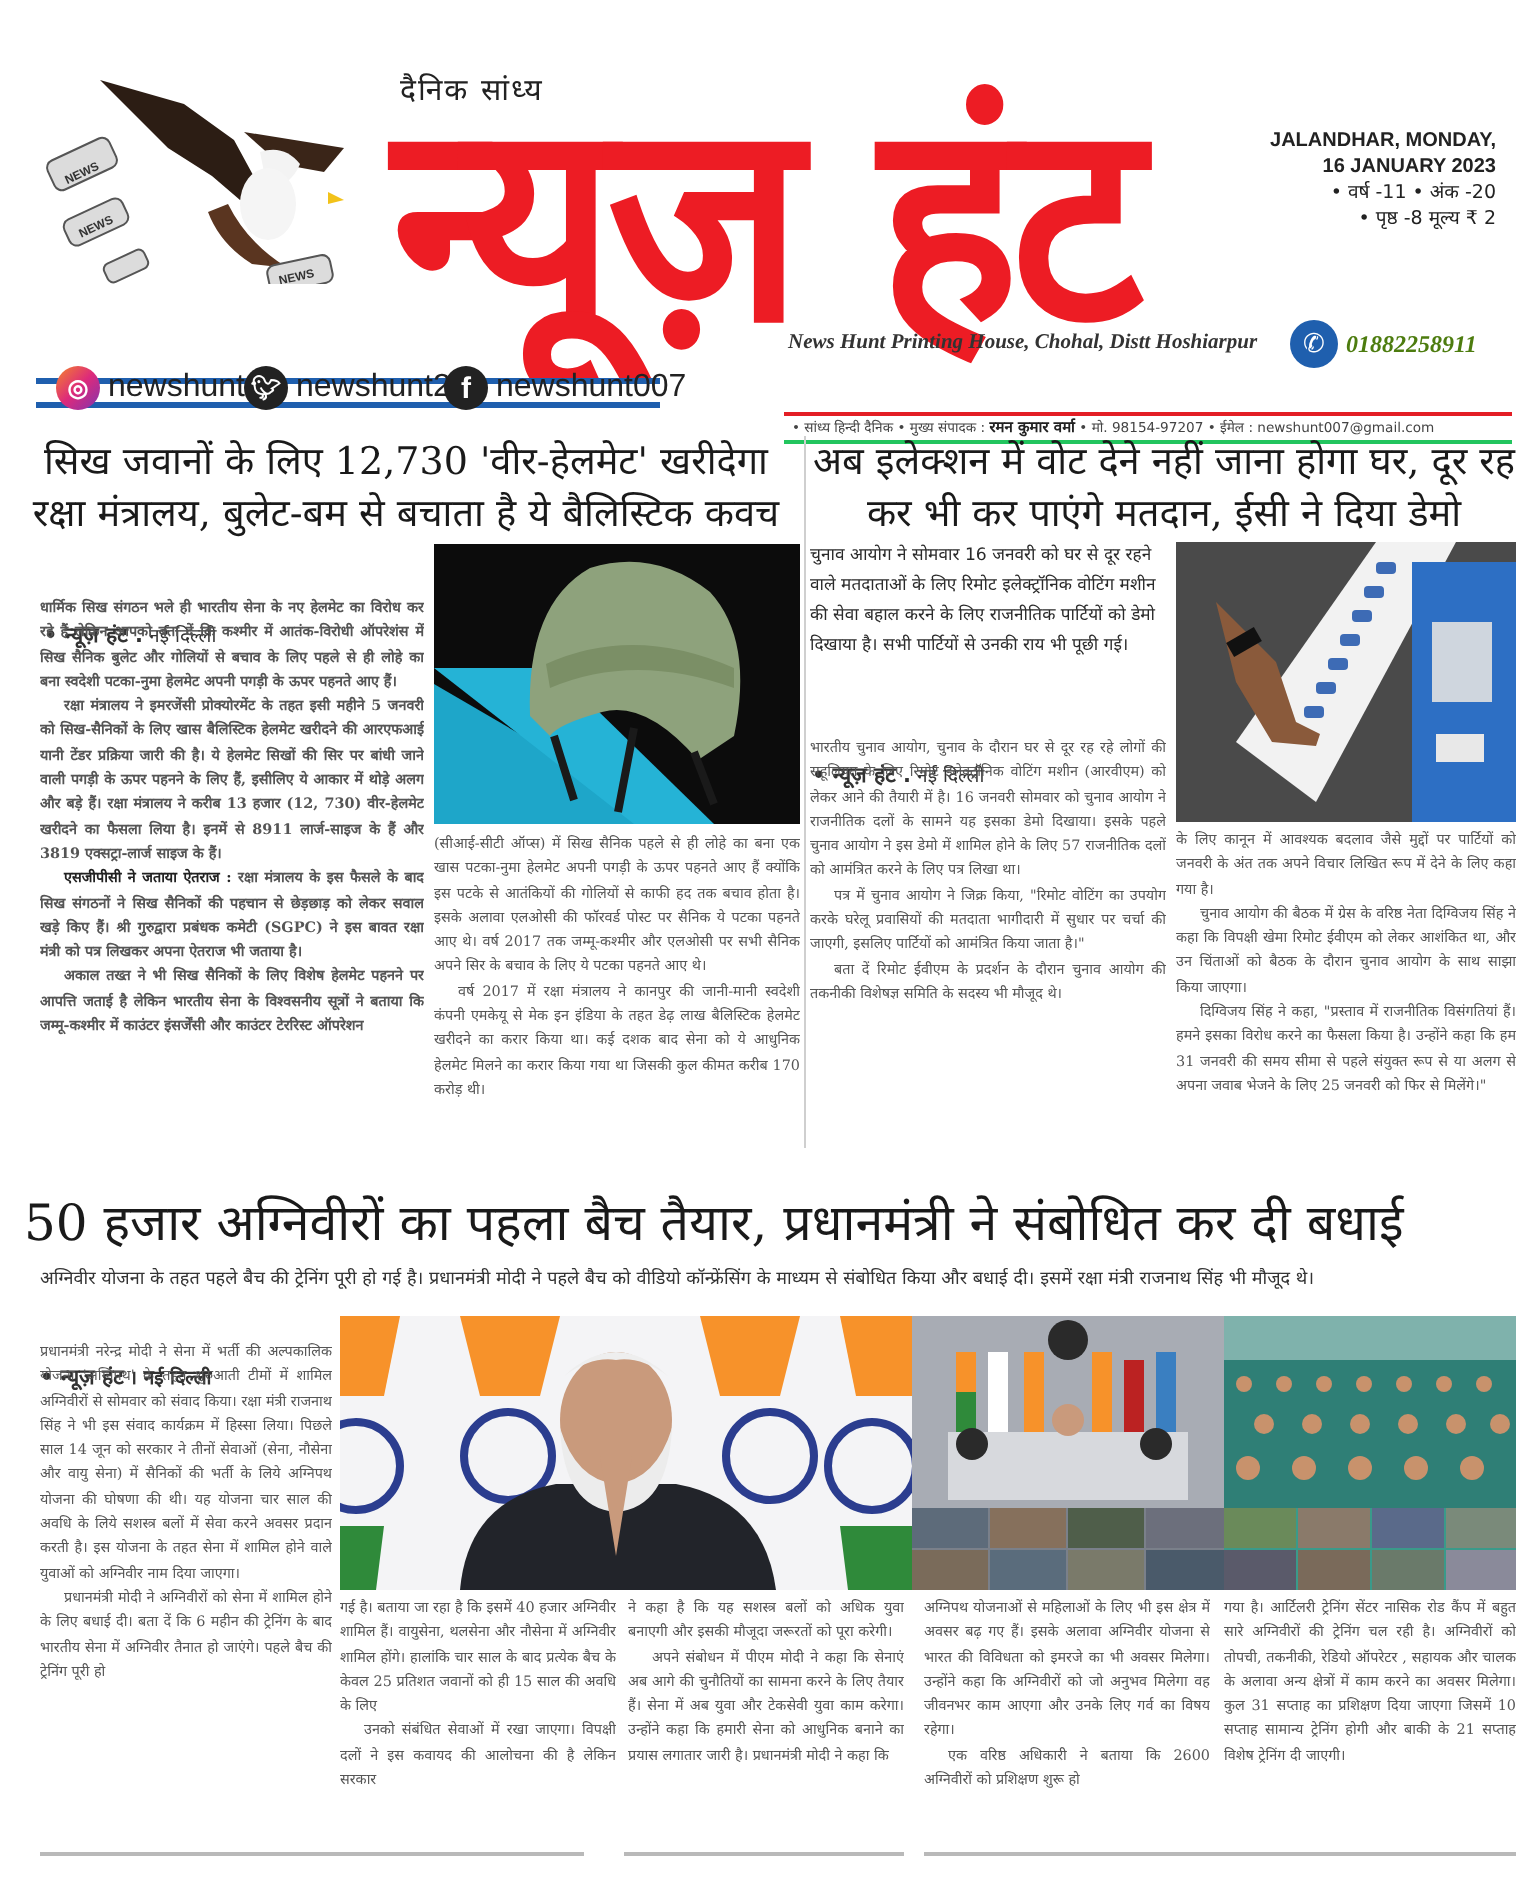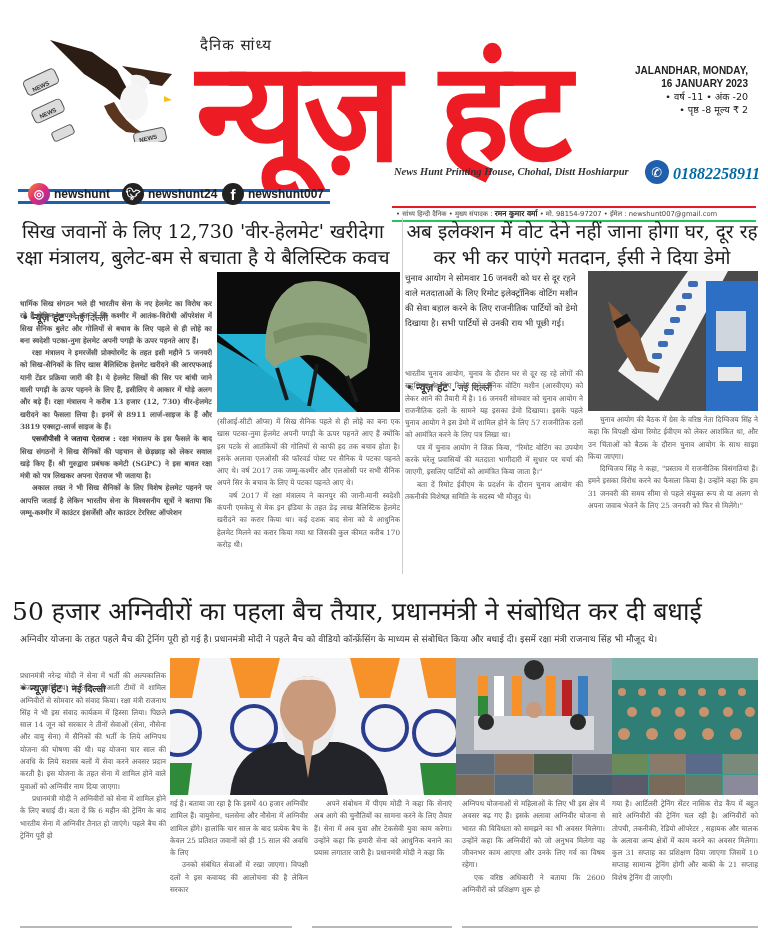--- a/index.html
+++ b/index.html
@@ -8,26 +8,26 @@
 
   
   #mast { position: absolute; left: 0; top: 0; width: 768px; height: 210px; }
   .eagle { position: absolute; left: 22px; top: 22px; width: 150px; height: 120px; }
   .tagline-top { position: absolute; left: 200px; top: 34px; font-size: 15px; font-weight: normal; color: #222; letter-spacing: 1px; }
   .logo-text { position: absolute; left: 196px; top: 28px; font-family: "DejaVu Sans", sans-serif; font-weight: bold; color: #ed1c24; font-size: 132px; line-height: 160px; letter-spacing: -4px; transform: scaleY(1.05); transform-origin: top left; white-space: nowrap; }
   .dateblock { position: absolute; right: 20px; top: 64px; text-align: right; font-size: 9.5px; line-height: 13px; color: #222; }
   .dateblock .b { font-weight: bold; font-family: "Liberation Sans", sans-serif; font-size: 10px; }
   .printline { position: absolute; left: 394px; top: 166px; font-family: "Liberation Serif", serif; font-style: italic; font-weight: bold; font-size: 10.5px; color: #333; white-space: nowrap; }
   .phone-ic { position: absolute; left: 645px; top: 160px; width: 24px; height: 24px; border-radius: 50%; background: #1f5fae; display:flex; align-items:center; justify-content:center; color:#fff; font-size: 13px; }
-  .phone-no { position: absolute; left: 673px; top: 165px; font-family: "Liberation Serif", serif; font-style: italic; font-weight: bold; font-size: 16px; color: #0369a1; }
+  .phone-no { position: absolute; left: 673px; top: 165px; font-family: "Liberation Serif", serif; font-style: italic; font-weight: bold; font-size: 12px; color: #4d7c0f; }
 
   .socialbar { position: absolute; left: 18px; top: 189px; width: 312px; height: 15px; background: #fff; border-top: 3px solid #1f5fae; border-bottom: 3px solid #1f5fae; }
   .social { position: absolute; top: 181px; height: 26px; display: flex; align-items: center; }
   .social .ic { width: 22px; height: 22px; border-radius: 50%; display:flex; align-items:center; justify-content:center; color:#fff; font-weight:bold; font-size:12px; font-family:"Liberation Sans",sans-serif; }
-  .social .lbl { margin-left: 4px; font-family: "Liberation Sans", sans-serif; font-weight: bold; font-size: 12px; color: #222; }
+  .social .lbl { margin-left: 4px; font-family: "Liberation Sans", sans-serif; font-weight: normal; font-size: 16px; color: #222; }
   .editorbar { position: absolute; left: 392px; top: 206px; width: 364px; height: 16px; border-top: 2px solid #e31e25; border-bottom: 2px solid #22c55e; font-size: 6.8px; line-height: 12px; color: #444; padding-left: 4px; white-space: nowrap; overflow: hidden; }
   .editorbar b { color: #222; font-size: 7.5px; }
 
   
   .hl { position: absolute; font-family: "DejaVu Serif", serif; color: #1a1a1a; text-align: center; font-weight: normal; }
   .byline { position: absolute; font-size: 9.5px; color: #333; margin-top: 31px; }
   .byline b { font-weight: bold; font-size: 10.5px; }
   .col { position: absolute; font-family: "DejaVu Serif", serif; font-size: 7.2px; line-height: 12.3px; color: #555; text-align: justify; overflow: hidden; }
   .col p { text-indent: 0; }
   .col p.ind { text-indent: 12px; }
@@ -165,20 +165,21 @@
       </g>
       <path d="M20 30 L50 60 L60 90 L72 96 L70 102 L48 100 L30 70 Z" fill="#8a5a3b"></path>
       <rect x="26" y="46" width="16" height="8" fill="#111" transform="rotate(-30 34 50)"></rect>
       <rect x="118" y="10" width="52" height="130" fill="#2d6fc4"></rect>
       <rect x="128" y="40" width="30" height="40" fill="#cfd6de"></rect>
       <rect x="130" y="96" width="24" height="14" fill="#e8e8e8"></rect>
     </svg>
   </div>
 
   <div class="col" style="left:588px; top:414px; width:170px; height:164px;">
+    <p>के लिए कानून में आवश्यक बदलाव जैसे मुद्दों पर पार्टियों को जनवरी के अंत तक अपने विचार लिखित रूप में देने के लिए कहा गया है।</p>
     <p class="ind">चुनाव आयोग की बैठक में ग्रेस के वरिष्ठ नेता दिग्विजय सिंह ने कहा कि विपक्षी खेमा रिमोट ईवीएम को लेकर आशंकित था, और उन चिंताओं को बैठक के दौरान चुनाव आयोग के साथ साझा किया जाएगा।</p>
     <p class="ind">दिग्विजय सिंह ने कहा, "प्रस्ताव में राजनीतिक विसंगतियां हैं। हमने इसका विरोध करने का फैसला किया है। उन्होंने कहा कि हम 31 जनवरी की समय सीमा से पहले संयुक्त रूप से या अलग से अपना जवाब भेजने के लिए 25 जनवरी को फिर से मिलेंगे।"</p>
   </div>
 </div>
 
 <div>
   <h1 class="hl" style="left:12px; top:596px; width:748px; font-size:25px; line-height:32px; text-align:left;">50 हजार अग्निवीरों का पहला बैच तैयार, प्रधानमंत्री ने संबोधित कर दी बधाई</h1>
   <div class="deck" style="left:20px; top:632px; width:748px; font-size:9px;">अग्निवीर योजना के तहत पहले बैच की ट्रेनिंग पूरी हो गई है। प्रधानमंत्री मोदी ने पहले बैच को वीडियो कॉन्फ्रेंसिंग के माध्यम से संबोधित किया और बधाई दी। इसमें रक्षा मंत्री राजनाथ सिंह भी मौजूद थे।</div>
 
   <div class="byline" style="left:20px; top:650px;">
@@ -278,24 +279,25 @@
           <rect x="111" y="117" width="35" height="20" fill="#8a8a9a"></rect>
       </g>
     </svg>
   </div>
 
   <div class="col" style="left:170px; top:798px; width:138px; height:126px;">
     <p>गई है। बताया जा रहा है कि इसमें 40 हजार अग्निवीर शामिल हैं। वायुसेना, थलसेना और नौसेना में अग्निवीर शामिल होंगे। हालांकि चार साल के बाद प्रत्येक बैच के केवल 25 प्रतिशत जवानों को ही 15 साल की अवधि के लिए</p>
     <p class="ind">उनको संबंधित सेवाओं में रखा जाएगा। विपक्षी दलों ने इस कवायद की आलोचना की है लेकिन सरकार</p>
   </div>
   <div class="col" style="left:314px; top:798px; width:138px; height:126px;">
+    <p>ने कहा है कि यह सशस्त्र बलों को अधिक युवा बनाएगी और इसकी मौजूदा जरूरतों को पूरा करेगी।</p>
     <p class="ind">अपने संबोधन में पीएम मोदी ने कहा कि सेनाएं अब आगे की चुनौतियों का सामना करने के लिए तैयार हैं। सेना में अब युवा और टेकसेवी युवा काम करेगा। उन्होंने कहा कि हमारी सेना को आधुनिक बनाने का प्रयास लगातार जारी है। प्रधानमंत्री मोदी ने कहा कि</p>
   </div>
   <div class="col" style="left:462px; top:798px; width:143px; height:126px;">
-    <p>अग्निपथ योजनाओं से महिलाओं के लिए भी इस क्षेत्र में अवसर बढ़ गए हैं। इसके अलावा अग्निवीर योजना से भारत की विविधता को समझने का भी अवसर मिलेगा। उन्होंने कहा कि अग्निवीरों को जो अनुभव मिलेगा वह जीवनभर काम आएगा और उनके लिए गर्व का विषय रहेगा।</p>
+    <p>अग्निपथ योजनाओं से महिलाओं के लिए भी इस क्षेत्र में अवसर बढ़ गए हैं। इसके अलावा अग्निवीर योजना से भारत की विविधता को इमरजे का भी अवसर मिलेगा। उन्होंने कहा कि अग्निवीरों को जो अनुभव मिलेगा वह जीवनभर काम आएगा और उनके लिए गर्व का विषय रहेगा।</p>
     <p class="ind">एक वरिष्ठ अधिकारी ने बताया कि 2600 अग्निवीरों को प्रशिक्षण शुरू हो</p>
   </div>
   <div class="col" style="left:612px; top:798px; width:146px; height:126px;">
     <p>गया है। आर्टिलरी ट्रेनिंग सेंटर नासिक रोड कैंप में बहुत सारे अग्निवीरों की ट्रेनिंग चल रही है। अग्निवीरों को तोपची, तकनीकी, रेडियो ऑपरेटर , सहायक और चालक के अलावा अन्य क्षेत्रों में काम करने का अवसर मिलेगा। कुल 31 सप्ताह का प्रशिक्षण दिया जाएगा जिसमें 10 सप्ताह सामान्य ट्रेनिंग होगी और बाकी के 21 सप्ताह विशेष ट्रेनिंग दी जाएगी।</p>
   </div>
 
   <div class="hrule" style="left:20px; top:926px; width:272px;"></div>
   <div class="hrule" style="left:312px; top:926px; width:140px;"></div>
   <div class="hrule" style="left:462px; top:926px; width:296px;"></div>
 </div>

